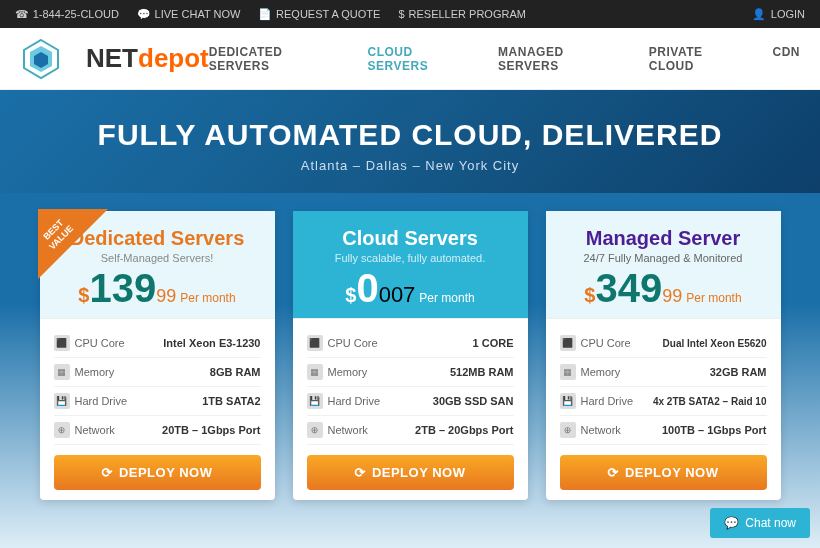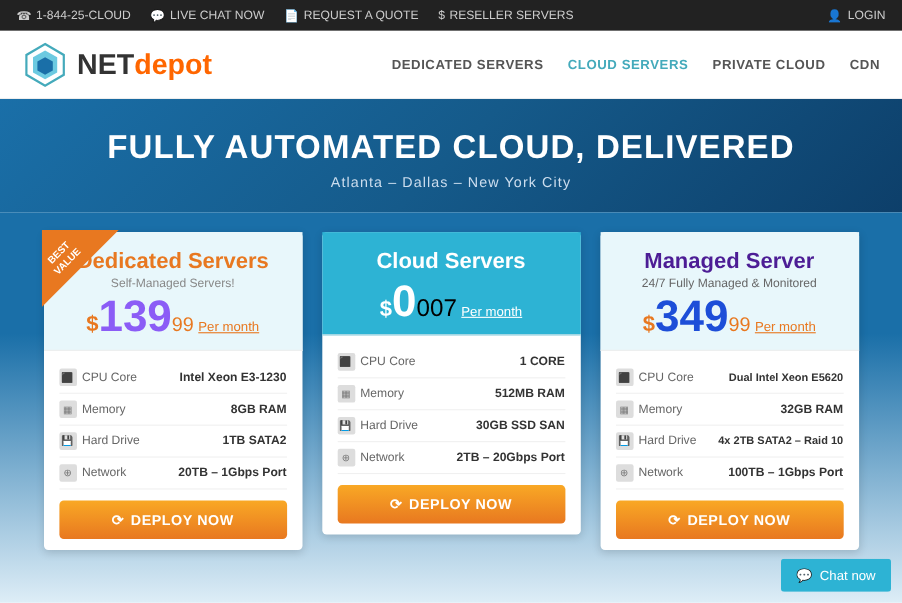--- a/index.html
+++ b/index.html
@@ -23,21 +23,21 @@
     
     .nav {
       background: #fff;
       display: flex;
       align-items: center;
       justify-content: space-between;
       padding: 8px 20px;
       border-bottom: 1px solid #eee;
       height: 62px;
     }
-    .logo { display: flex; align-items: center; gap: 8px; }
+    .logo { display: flex; align-items: center; gap: 24px; }
     .logo-icon { width: 42px; height: 42px; }
     .logo-text { font-size: 26px; font-weight: bold; color: #333; }
     .logo-text span { color: #f60; }
     .nav-links { display: flex; gap: 22px; font-size: 12px; color: #555; }
     .nav-links a { text-decoration: none; color: #555; font-weight: bold; letter-spacing: 0.5px; }
 
     
     .hero {
       background: linear-gradient(135deg, #1a6fa8 0%, #155a8a 50%, #0d3f6a 100%);
       text-align: center;
@@ -84,21 +84,21 @@
     .card.cloud .card-header h2 { color: #fff; }
     .card.cloud .card-header .subtitle { color: #d0f0f8; }
     .card.managed .card-header { background: #2db3d4; }
     .card.managed .card-header h2 { color: #4c1d95; }
     .card.managed .card-header .subtitle { color: #d0f0f8; }
 
     .price-row { display: flex; align-items: baseline; justify-content: center; margin-top: 4px; }
     .price-dollar { font-size: 20px; font-weight: bold; }
     .price-main { font-size: 40px; font-weight: 900; line-height: 1; }
     .price-cents { font-size: 18px; font-weight: normal; }
-    .price-period { font-size: 12px; margin-left: 4px; text-decoration: underline; }
+    .price-period { font-size: 12px; margin-left: 4px; }
 
     .dedicated .price-dollar,
     .dedicated .price-main,
     .dedicated .price-cents { color: #e87820; }
     .dedicated .price-period { color: #e87820; }
 
     .cloud .price-dollar,
     .cloud .price-main,
     .cloud .price-cents { color: #fff; }
     .cloud .price-period { color: #fff; }
@@ -197,21 +197,21 @@
     <span>
       <span>💬</span>
       <span>LIVE CHAT NOW</span>
     </span>
     <span>
       <span>📄</span>
       <span>REQUEST A QUOTE</span>
     </span>
     <span>
       <span>$</span>
-      <span>RESELLER SERVERS</span>
+      <span>RESELLER PROGRAM</span>
     </span>
   </div>
   <div class="top-bar-right">
     <span>👤</span>
     <span>LOGIN</span>
   </div>
 </div>
 
 <nav class="nav">
   <div class="logo">
@@ -220,20 +220,21 @@
       <polygon points="21,8 32,14 32,28 21,34 10,28 10,14" fill="#2db3d4" opacity="0.7"></polygon>
       <polygon points="21,14 28,18 28,26 21,30 14,26 14,18" fill="#1a6fa8"></polygon>
     </svg>
     <span class="logo-text">
       <span style="color:#333">NET</span><span style="color:#f60">depot</span>
     </span>
   </div>
   <div class="nav-links">
     <a href="#">DEDICATED SERVERS</a>
     <a href="#" style="color:#4ab">CLOUD SERVERS</a>
+    <a href="#">MANAGED SERVERS</a>
     <a href="#">PRIVATE CLOUD</a>
     <a href="#">CDN</a>
   </div>
 </nav>
 
 <div class="hero">
   <h1>FULLY AUTOMATED CLOUD, DELIVERED</h1>
   <p>Atlanta – Dallas – New York City</p>
 </div>
 
@@ -241,21 +242,21 @@
 
   <div class="card dedicated">
     <div class="ribbon">
       <div class="ribbon-text">Best<br>Value</div>
     </div>
     <div class="card-header">
       <h2>Dedicated Servers</h2>
       <div class="subtitle">Self-Managed Servers!</div>
       <div class="price-row">
         <span class="price-dollar" style="color:#e87820">$</span>
-        <span class="price-main" style="color:#8b5cf6">139</span>
+        <span class="price-main" style="color:#0f766e">139</span>
         <span class="price-cents" style="color:#e87820">99</span>
         <span class="price-period" style="color:#e87820">Per month</span>
       </div>
     </div>
     <div class="card-body">
       <div class="spec-row">
         <span class="spec-label">
           <span class="spec-icon">⬛</span>
           <span>CPU Core</span>
         </span>
@@ -285,20 +286,21 @@
       <button class="deploy-btn">
         <span>⟳</span>
         <span>Deploy Now</span>
       </button>
     </div>
   </div>
 
   <div class="card cloud">
     <div class="card-header">
       <h2>Cloud Servers</h2>
+      <div class="subtitle">Fully scalable, fully automated.</div>
       <div class="price-row">
         <span class="price-dollar" style="color:#fff">$</span>
         <span class="price-main" style="color:#fff">0</span>
         <span class="price-cents" style="color:#000000;font-size:22px">007</span>
         <span class="price-period" style="color:#fff">Per month</span>
       </div>
     </div>
     <div class="card-body">
       <div class="spec-row">
         <span class="spec-label">
@@ -334,21 +336,21 @@
       </button>
     </div>
   </div>
 
   <div class="card managed">
     <div class="card-header" style="background: rgb(232, 247, 251);">
       <h2>Managed Server</h2>
       <div class="subtitle" style="color:#666">24/7 Fully Managed &amp; Monitored</div>
       <div class="price-row">
         <span class="price-dollar" style="color:#e87820">$</span>
-        <span class="price-main" style="color:#1d4ed8">349</span>
+        <span class="price-main" style="color:#0f766e">349</span>
         <span class="price-cents" style="color:#e87820">99</span>
         <span class="price-period" style="color:#e87820">Per month</span>
       </div>
     </div>
     <div class="card-body">
       <div class="spec-row">
         <span class="spec-label">
           <span class="spec-icon">⬛</span>
           <span>CPU Core</span>
         </span>

